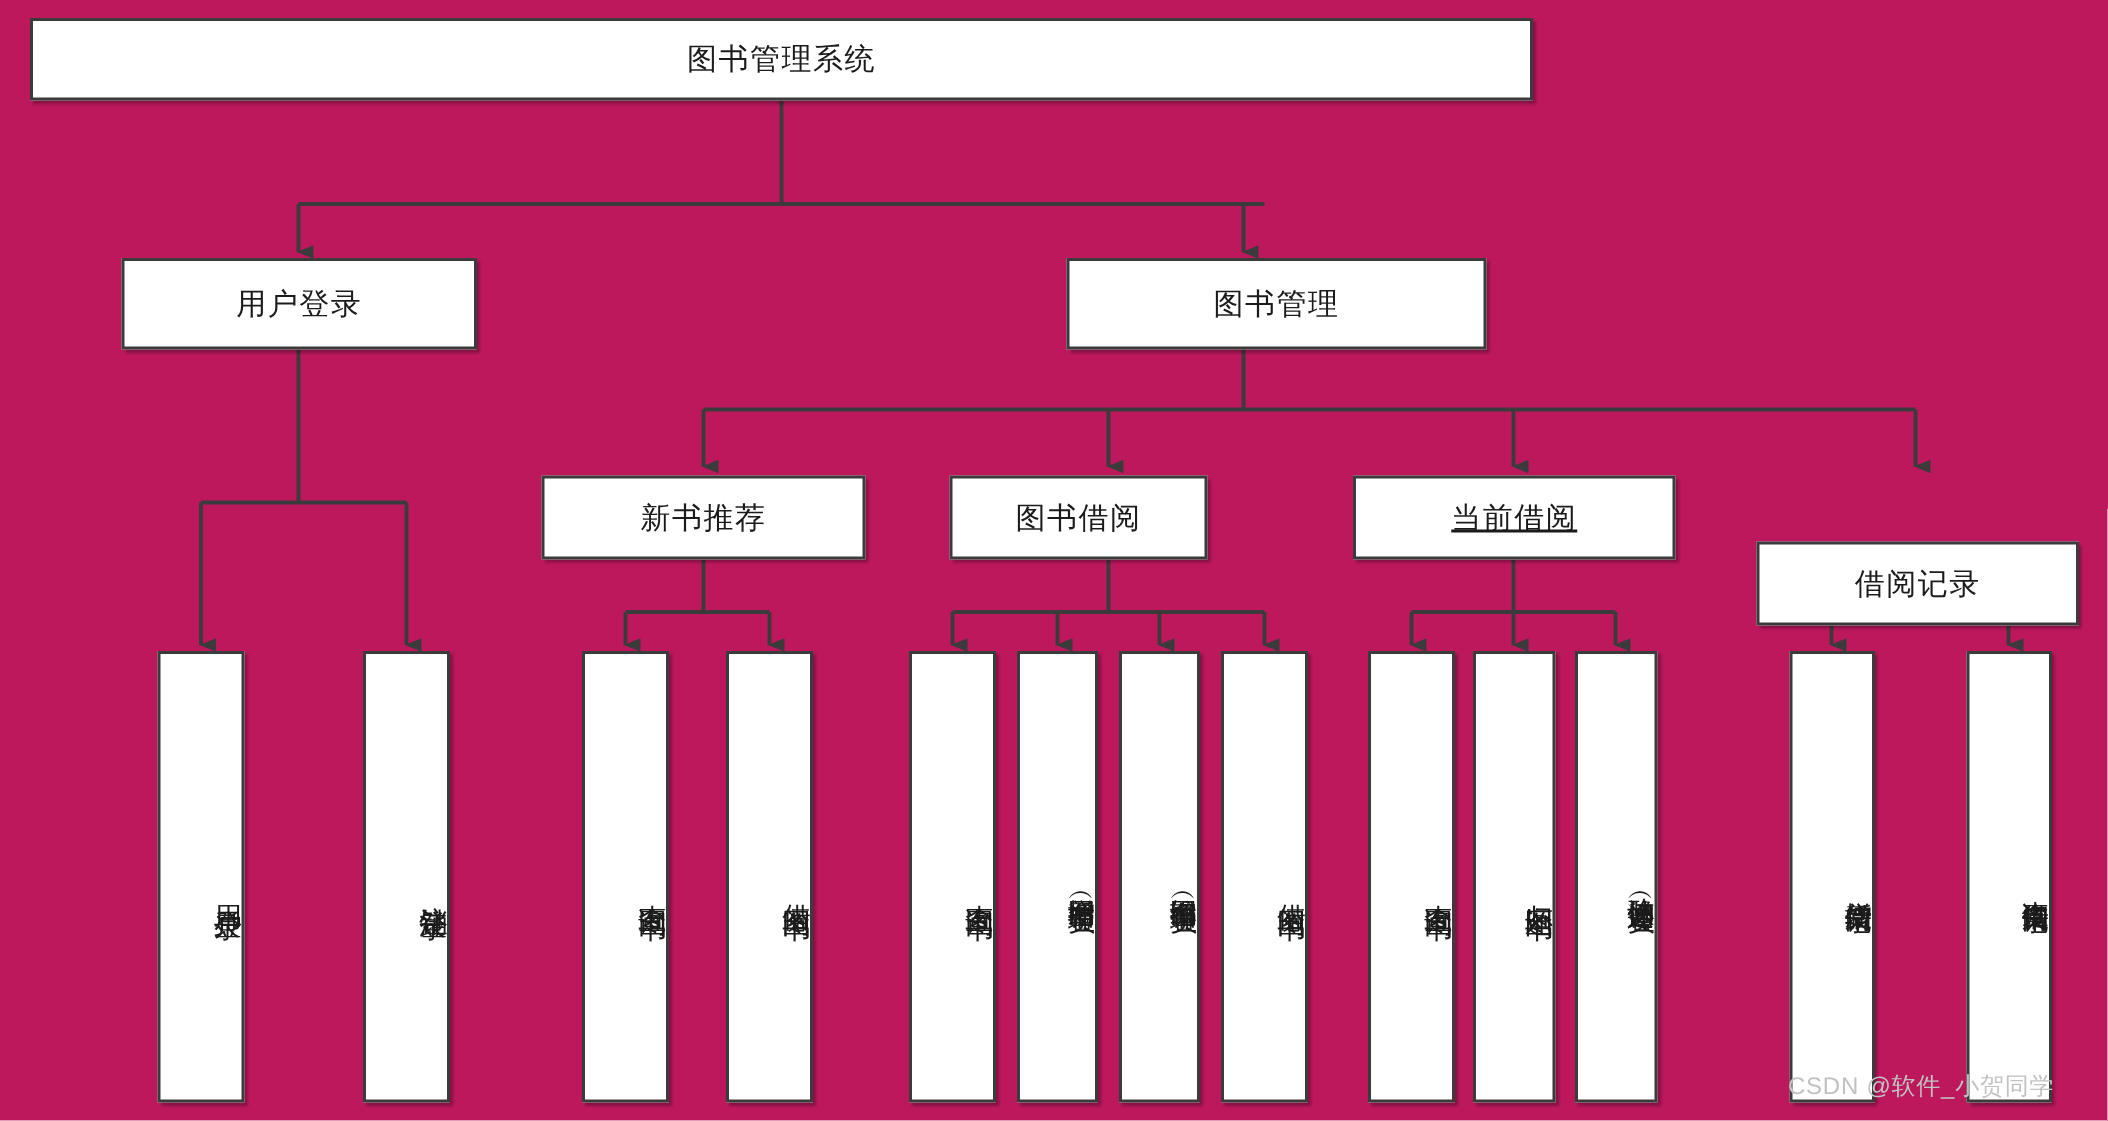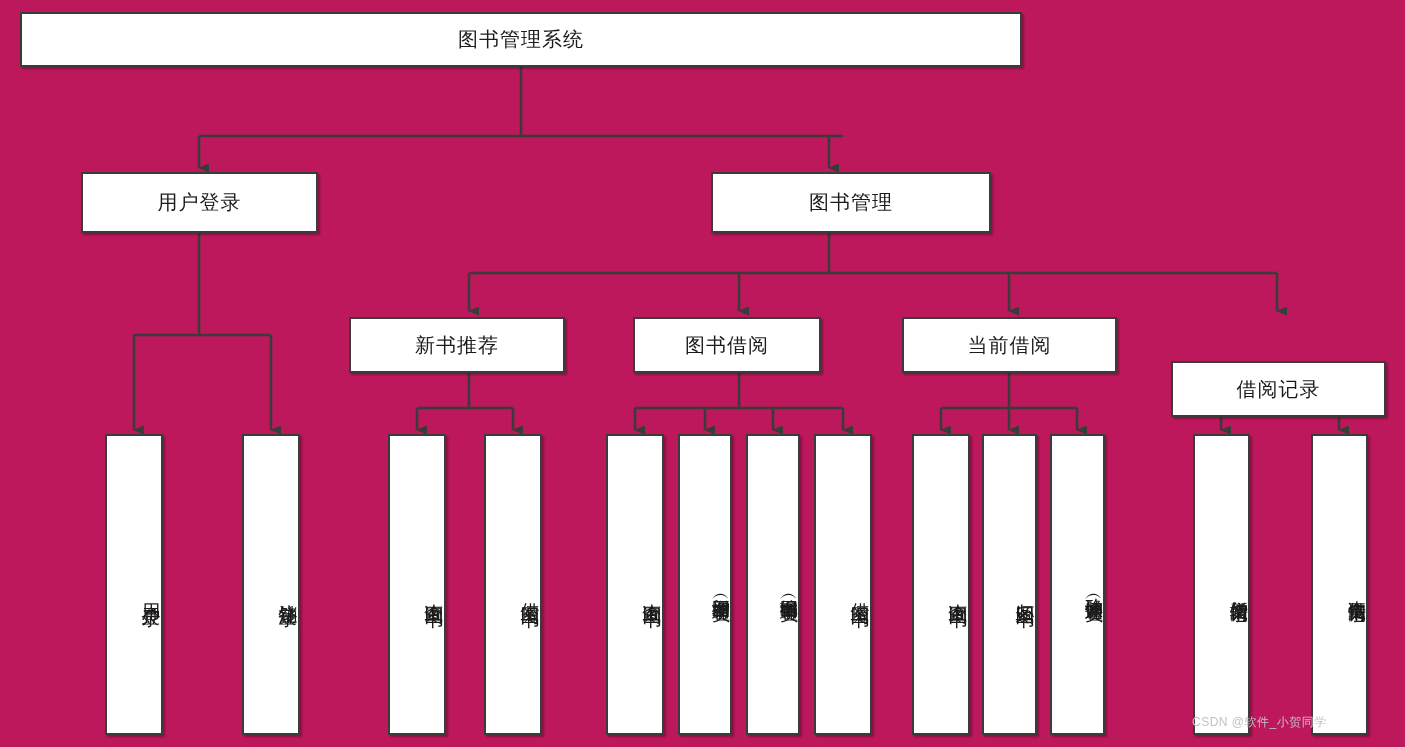--- a/index.html
+++ b/index.html
@@ -55,21 +55,21 @@
     font-size: 18px;
     letter-spacing: 1px;
   }
   .node-label {
     display: block;
   }
   #watermark {
     position: absolute;
     left: 1192px;
     top: 714px;
-    font-size: 12px;
+    font-size: 16px;
     color: #c2c2c2;
     letter-spacing: 0.5px;
     white-space: nowrap;
     z-index: 5;
   }
 </style>
 </head>
 <body>
 
 <div id="canvas">
@@ -128,27 +128,27 @@
     <span class="node-label">图书管理系统</span>
   </div>
 
   <div class="node horiz" style="left:81px; top:172px; width:237px; height:61px;">
     <span class="node-label">用户登录</span>
   </div>
   <div class="node horiz" style="left:711px; top:172px; width:280px; height:61px;">
     <span class="node-label">图书管理</span>
   </div>
 
-  <div class="node horiz" style="left:349px; top:317px; width:216px; height:56px;">
+  <div class="node horiz" style="left:361px; top:317px; width:216px; height:56px;">
     <span class="node-label">新书推荐</span>
   </div>
-  <div class="node horiz" style="left:633px; top:317px; width:188px; height:56px;">
+  <div class="node horiz" style="left:633px; top:317px; width:172px; height:56px;">
     <span class="node-label">图书借阅</span>
   </div>
-  <div class="node horiz" style="left:902px; top:317px; width:215px; height:56px;">
+  <div class="node horiz" style="left:902px; top:317px; width:215px; height:56px;text-decoration:underline;">
     <span class="node-label">当前借阅</span>
   </div>
   <div class="node horiz" style="left:1171px; top:317px; width:215px; height:56px;margin-top:44px;">
     <span class="node-label">借阅记录</span>
   </div>
 
   <div class="node vert" style="left:105px; top:434px; width:58px; height:301px;">
     <span class="node-label">用户登录</span>
   </div>
   <div class="node vert" style="left:242px; top:434px; width:58px; height:301px;">

